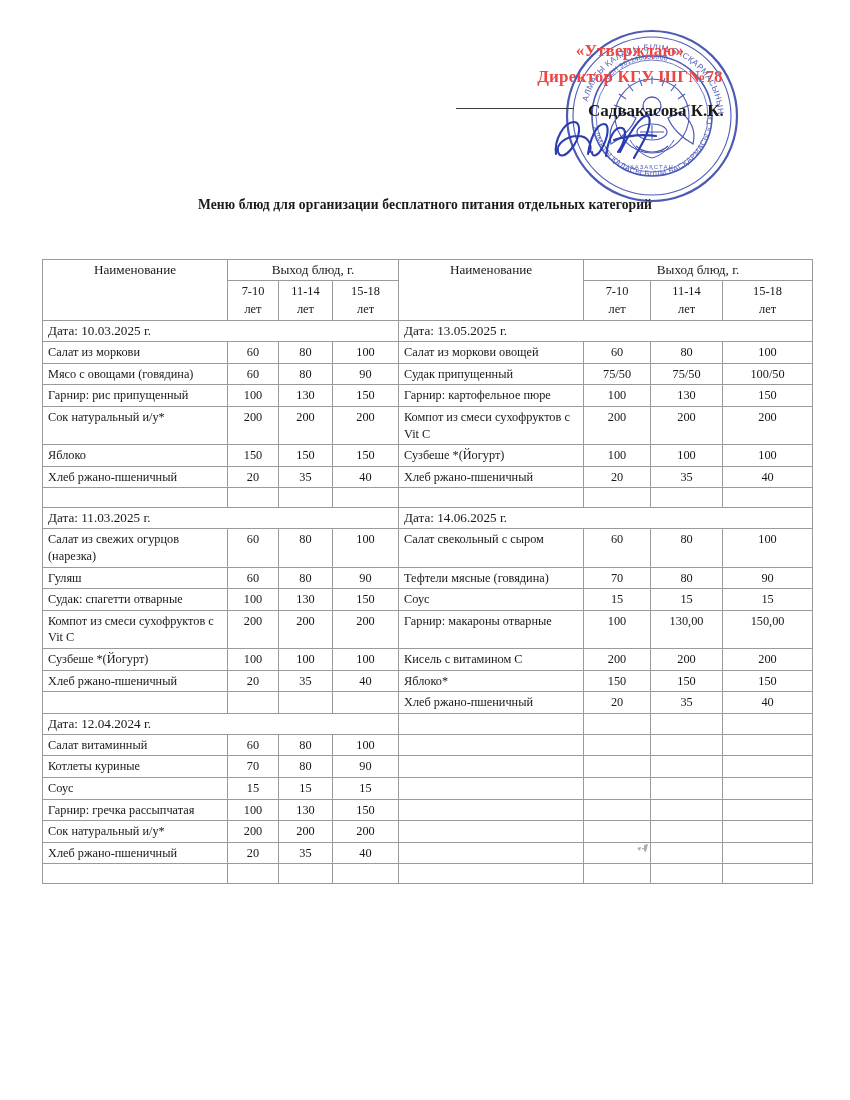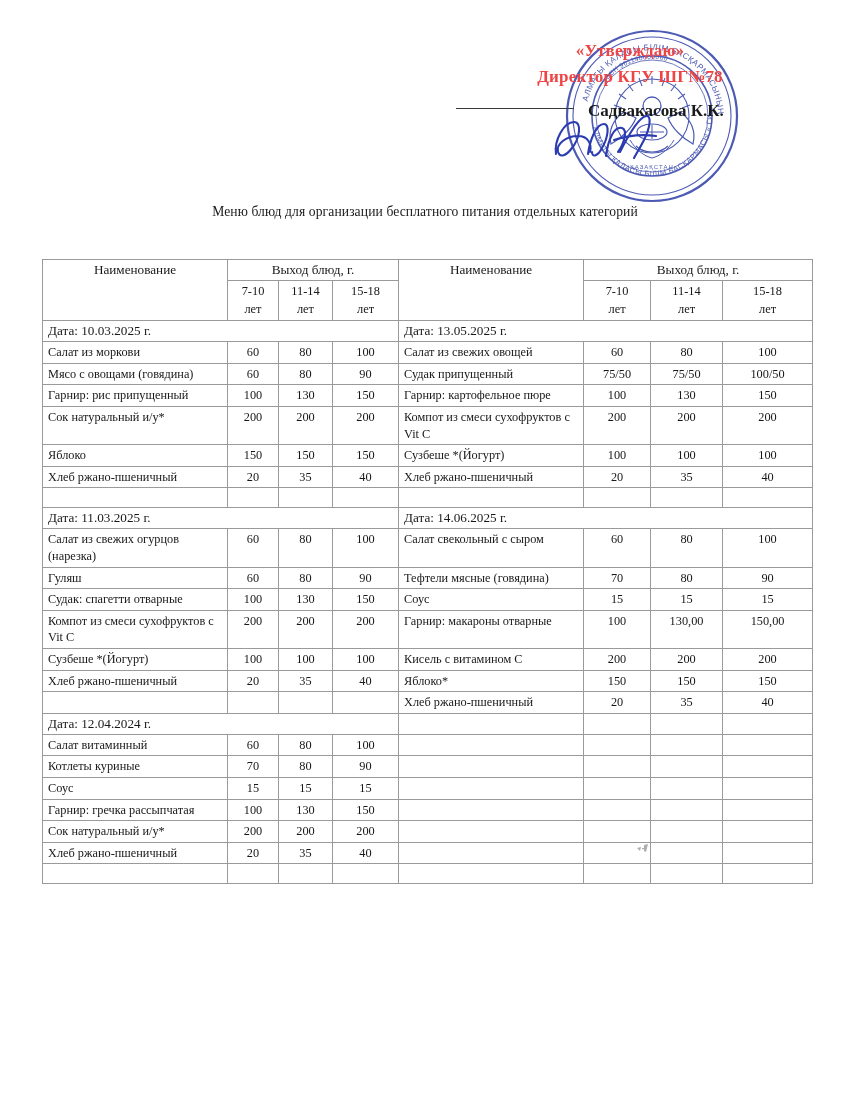--- a/index.html
+++ b/index.html
@@ -73,24 +73,24 @@
     width: 176px;
     height: 176px;
     z-index: 2;
     opacity: .86;
   }
 
   
   #doc-title {
     position: absolute;
     left: 60px;
-    top: 201px;
+    top: 194px;
     width: 730px;
     text-align: center;
-    font-weight: normal;
+    font-weight: bold;
     font-size: 13.6px;
     line-height: 1.55;
     letter-spacing: .1px;
     z-index: 4;
   }
 
   
   #menu-table-wrap {
     position: absolute;
     left: 42px;
@@ -306,21 +306,21 @@
     <tbody id="menu-body">
         <tr>
           <td class="date-cell" colspan="4">Дата: 10.03.2025 г.</td>
           <td class="date-cell" colspan="4">Дата: 13.05.2025 г.</td>
         </tr>
         <tr>
           <td class="dish">Салат из моркови</td>
           <td class="val">60</td>
           <td class="val">80</td>
           <td class="val">100</td>
-          <td class="dish">Салат из свежих овощей</td>
+          <td class="dish">Салат из моркови овощей</td>
           <td class="val">60</td>
           <td class="val">80</td>
           <td class="val">100</td>
         </tr>
         <tr>
           <td class="dish">Мясо с овощами (говядина)</td>
           <td class="val">60</td>
           <td class="val">80</td>
           <td class="val">90</td>
           <td class="dish">Судак припущенный</td>

